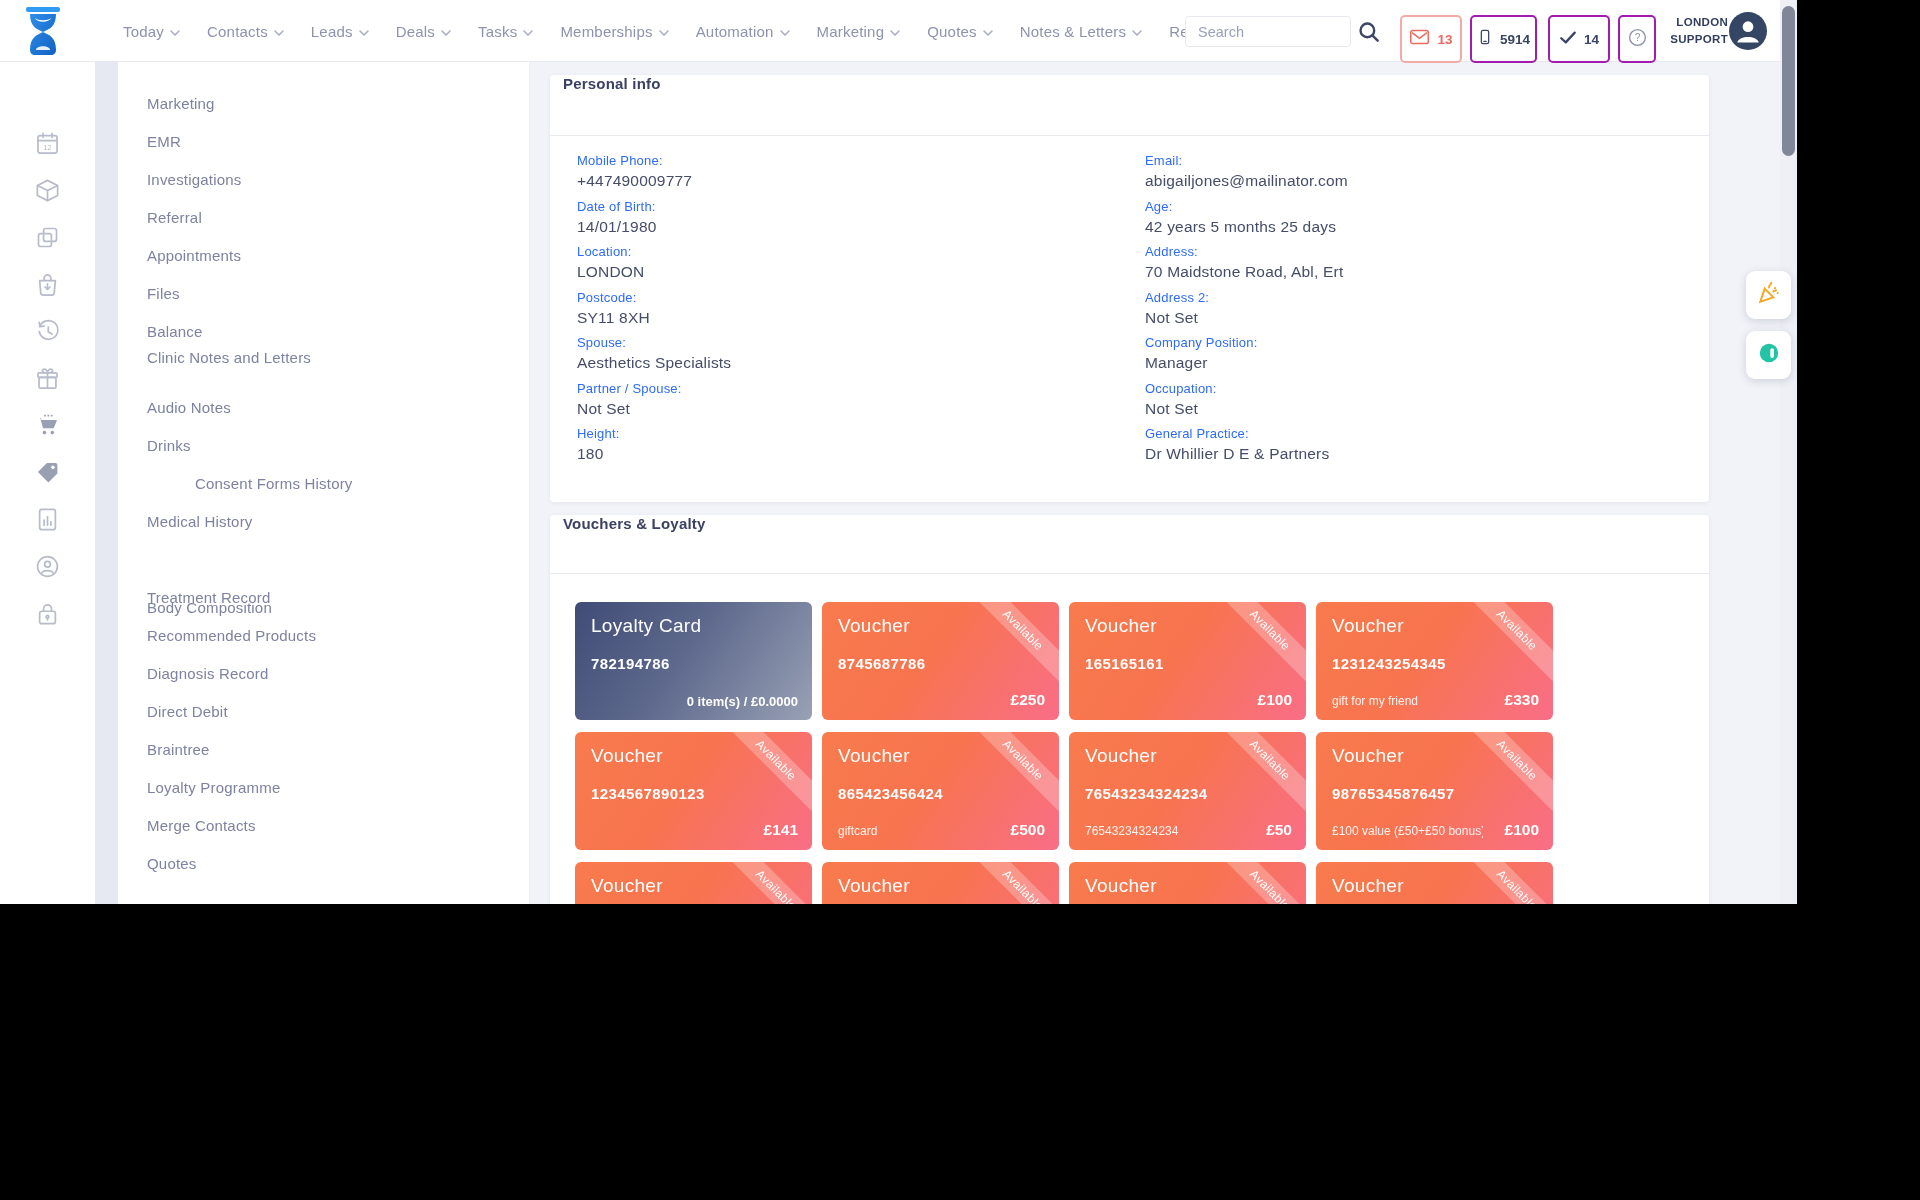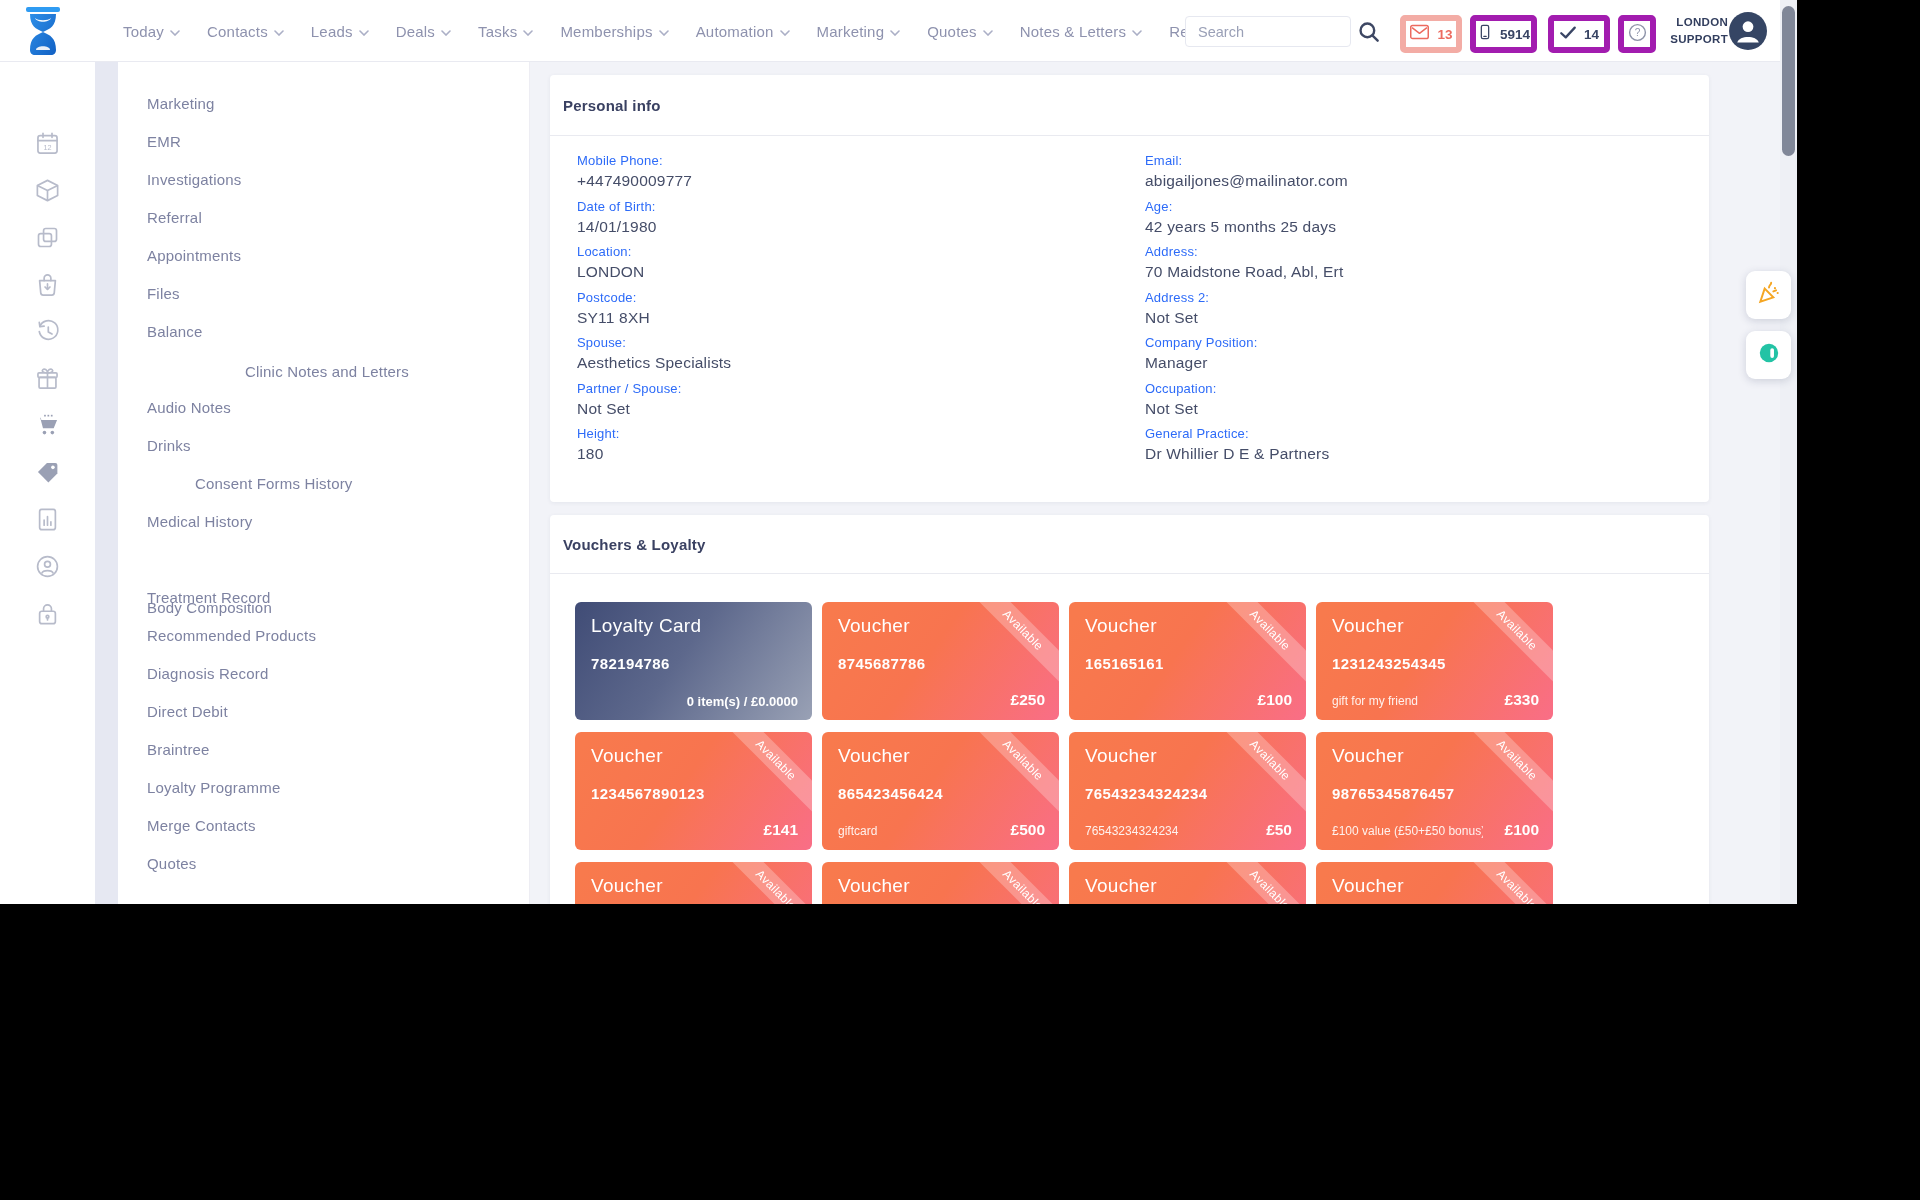--- a/index.html
+++ b/index.html
@@ -11,39 +11,39 @@
   #topbar { position:absolute; left:0; top:0; width:1797px; height:62px; background:#fff; border-bottom:1px solid #e9eaf1; z-index:30; }
   #logo { position:absolute; left:21px; top:7px; width:44px; height:50px; }
   #nav-list { position:absolute; left:123px; top:0; height:62px; display:flex; align-items:center; gap:27px; }
   .nav-item { display:flex; align-items:center; gap:6px; cursor:pointer; }
   .nav-label { font-size:15px; color:#8e92ae; font-weight:500; letter-spacing:.2px; }
   .chev { width:10px; height:6px; }
   #search-wrap { position:absolute; left:1185px; top:16px; width:166px; height:31px; border:1px solid #e6e8f0; border-radius:4px; background:#fff; }
   #search-input { width:100%; height:100%; border:none; outline:none; background:transparent; padding:0 12px; font-size:14.5px; color:#5a6078; font-family:"Liberation Sans",sans-serif; }
   #search-input::placeholder { color:#9aa0b7; }
   #search-btn { position:absolute; left:1356px; top:19px; width:26px; height:26px; cursor:pointer; }
-  .tb-badge { position:absolute; top:15px; height:38px; border:6px solid #a21caf; border-radius:5px; background:#fff; display:flex; align-items:center; justify-content:center; gap:7px; cursor:pointer; }
+  .tb-badge { position:absolute; top:15px; height:48px; border:2px solid #a21caf; border-radius:5px; background:#fff; display:flex; align-items:center; justify-content:center; gap:7px; cursor:pointer; }
   .tb-badge .cnt { font-size:13.5px; font-weight:700; color:#394564; }
   .tb-badge.coral { border-color:#f3aca5; }
   .tb-badge.coral .cnt { color:#ec6a5f; }
   #acct-name { position:absolute; left:1652px; top:14px; width:76px; text-align:right; font-size:11.5px; font-weight:800; color:#323e5e; line-height:17px; letter-spacing:.3px; }
   #avatar { position:absolute; left:1729px; top:12px; width:38px; height:38px; border-radius:50%; background:#354564; cursor:pointer; }
 
   
   #icon-rail { position:absolute; left:0; top:62px; width:95px; height:842px; background:#fff; z-index:20; }
   .rail-btn { position:absolute; left:34px; width:27px; height:27px; color:#b7bbca; cursor:pointer; }
   #rail-divider { position:absolute; left:95px; top:62px; width:23px; height:842px; background:#e6e8f2; z-index:20; }
 
   
   #side-menu { position:absolute; left:118px; top:62px; width:412px; height:842px; background:#fff; border-right:1px solid #ededf3; z-index:19; }
   .menu-item { position:absolute; left:29px; width:360px; height:24px; font-size:15px; color:#7d82a1; letter-spacing:.2px; cursor:pointer; white-space:nowrap; }
 
   
   .card { position:absolute; left:550px; width:1159px; background:#fff; border-radius:4px; box-shadow:0 1px 4px rgba(40,50,90,.07); }
-  .card-head { height:61px; border-bottom:1px solid #e9eaf0; display:flex; align-items:center; padding-left:13px; }
+  .card-head { height:61px; border-bottom:1px solid #e9eaf0; display:flex; padding-left:13px; }
   .card-title { font-size:15px; font-weight:600; color:#3a4162; letter-spacing:.2px; }
   #personal-card { top:75px; height:427px; }
   #vouchers-card { top:515px; height:500px; }
   #vouchers-card .card-head { height:59px; }
 
   .info-col { position:absolute; top:78px; }
   #info-left { left:27px; }
   #info-right { left:595px; }
   .field { height:45.5px; }
   .flabel { font-size:13px; color:#2d6bf8; font-weight:500; letter-spacing:.2px; }
@@ -275,21 +275,21 @@
       </div>
     <div id="rail-divider"></div>
     <nav id="side-menu">
         <div class="menu-item" style="top: 33px;">Marketing</div>
         <div class="menu-item" style="top: 71px;">EMR</div>
         <div class="menu-item" style="top: 109px;">Investigations</div>
         <div class="menu-item" style="top: 147px;">Referral</div>
         <div class="menu-item" style="top: 185px;">Appointments</div>
         <div class="menu-item" style="top: 223px;">Files</div>
         <div class="menu-item" style="top: 261px;">Balance</div>
-        <div class="menu-item" style="top: 301px; text-align: center;">Clinic Notes and Letters</div>
+        <div class="menu-item" style="top: 287px;">Clinic Notes and Letters</div>
         <div class="menu-item" style="top: 337px;">Audio Notes</div>
         <div class="menu-item" style="top: 375px;">Drinks</div>
         <div class="menu-item" style="top: 413px; margin-left: 48px;">Consent Forms History</div>
         <div class="menu-item" style="top: 451px;">Medical History</div>
         <div class="menu-item" style="top: 489px; margin-top: 48px;">Body Composition</div>
         <div class="menu-item" style="top: 527px;">Treatment Record</div>
         <div class="menu-item" style="top: 565px;">Recommended Products</div>
         <div class="menu-item" style="top: 603px;">Diagnosis Record</div>
         <div class="menu-item" style="top: 641px;">Direct Debit</div>
         <div class="menu-item" style="top: 679px;">Braintree</div>

